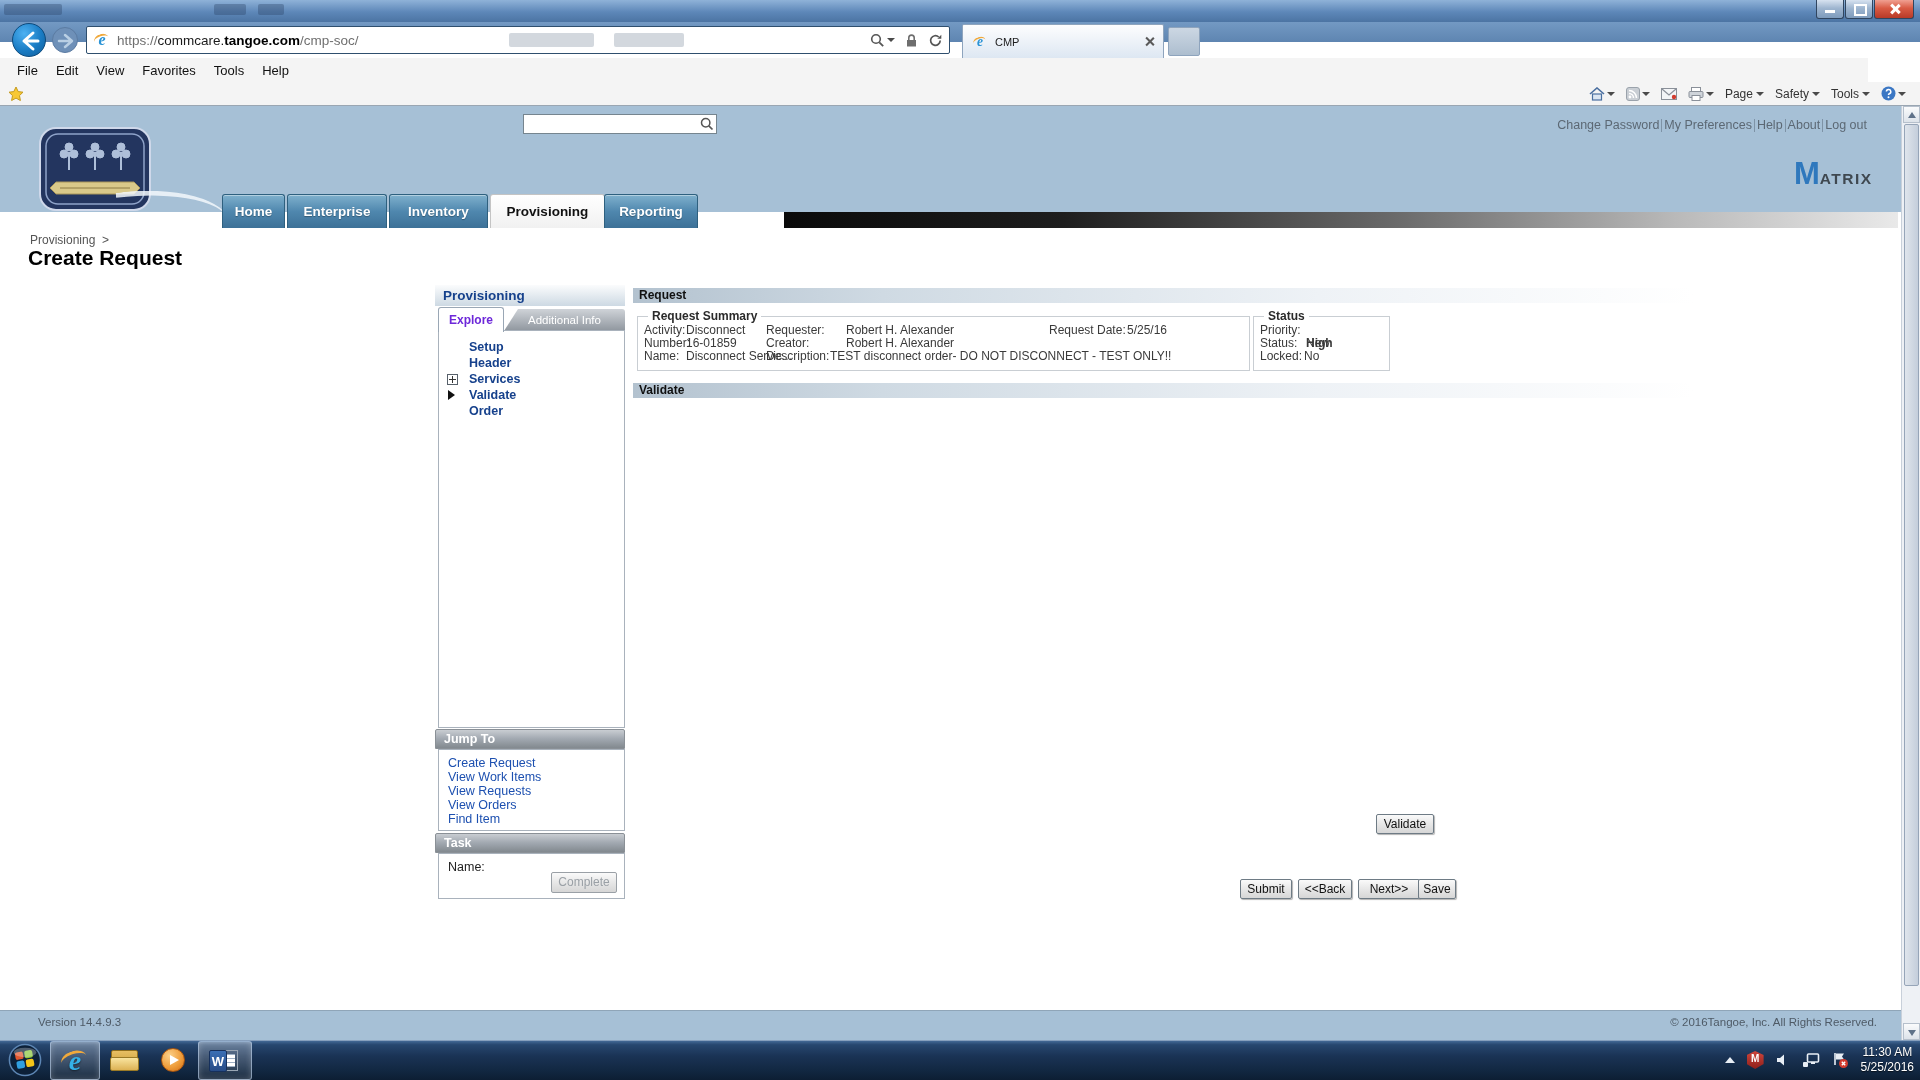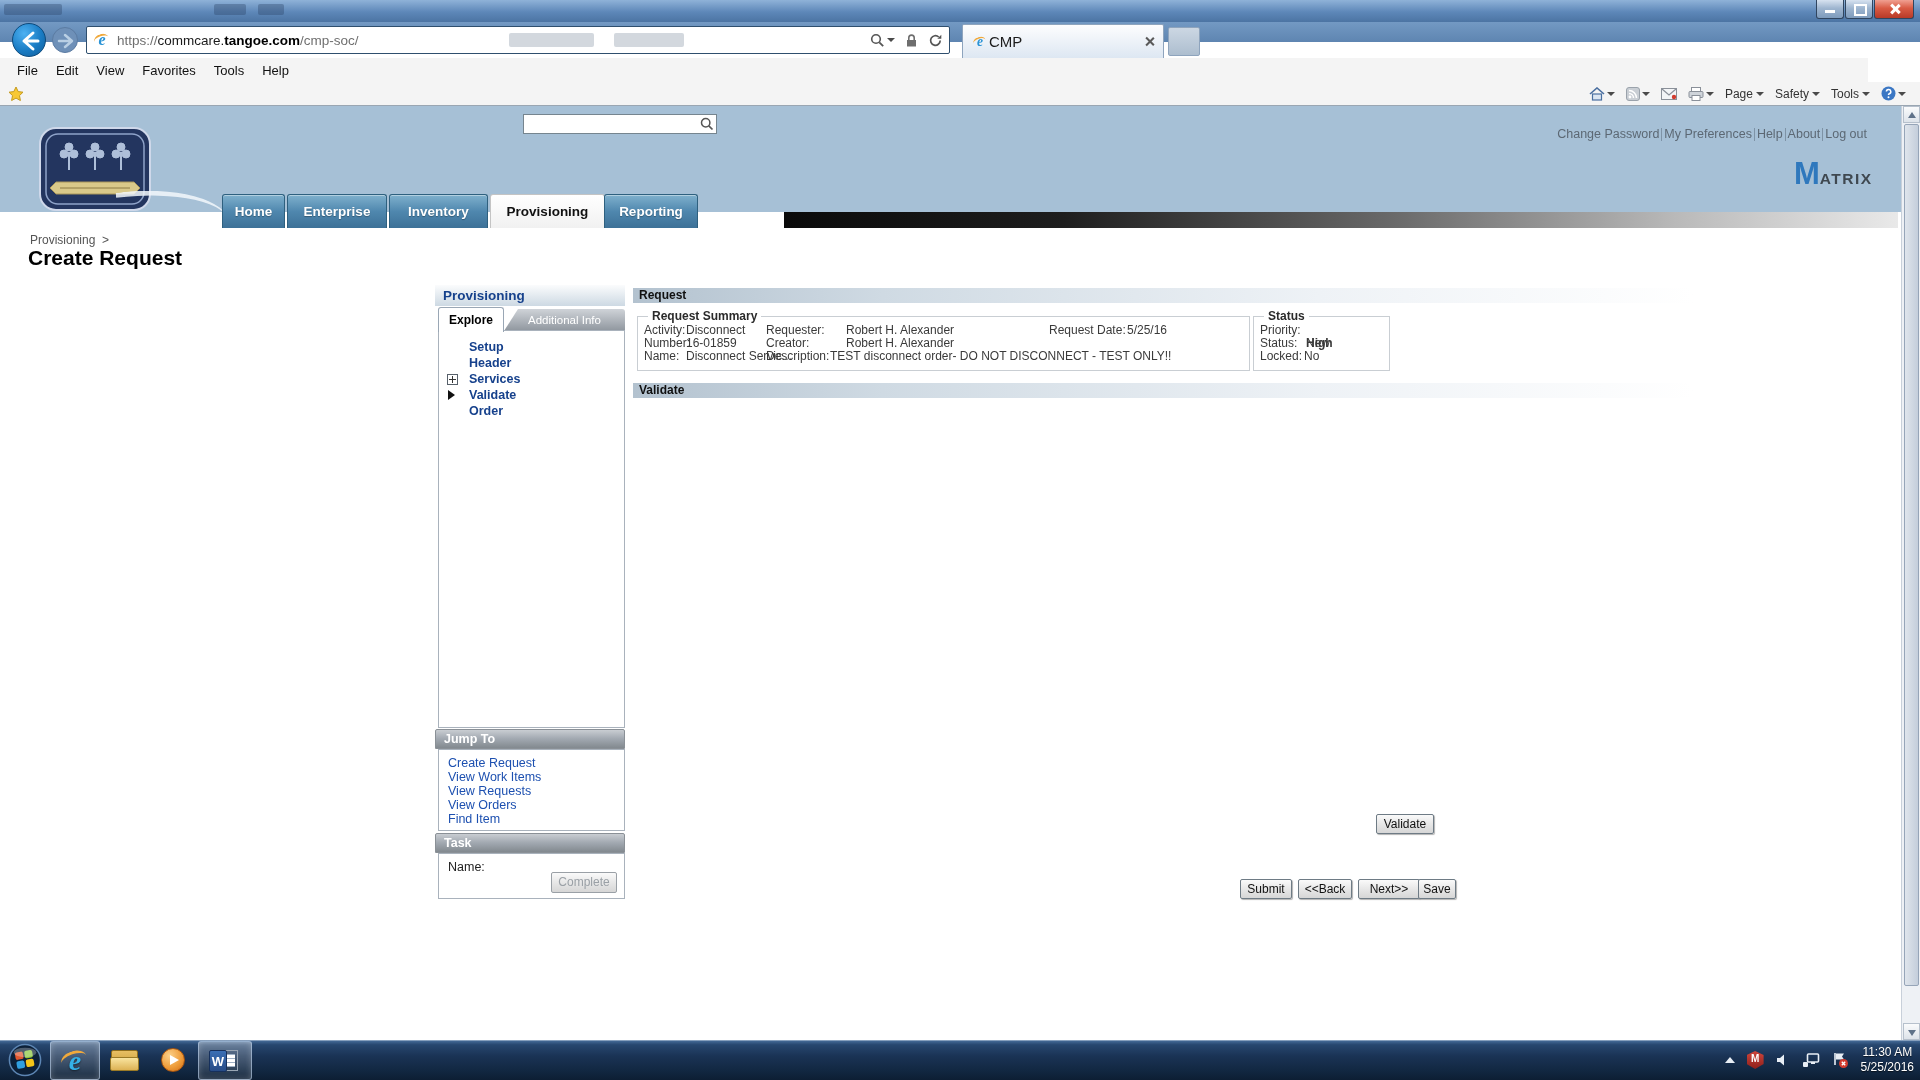--- a/index.html
+++ b/index.html
@@ -35,38 +35,38 @@
   .e-glyph::before{content:"e";font:italic bold 16px "Liberation Serif",serif;color:#2a93d5;}
   .e-glyph::after{content:"";position:absolute;left:1px;top:3px;width:15px;height:9px;
     border-top:2px solid #f0a93c;border-radius:50%;transform:rotate(-18deg);}
   #urltext{font-size:13.5px;margin-left:6px;white-space:nowrap;}
   #urltext .dim{color:#6f6f6f;} #urltext .host{color:#1a1a1a;} #urltext .bold{color:#000;font-weight:bold;}
   #addr-icons{margin-left:auto;display:flex;align-items:center;gap:9px;}
   .caret{width:0;height:0;border-left:4px solid transparent;border-right:4px solid transparent;border-top:4px solid #4a4a4a;display:inline-block;}
   #tab{position:absolute;left:962px;top:2px;width:202px;height:34px;box-sizing:border-box;
     background:linear-gradient(180deg,#fdfdfe 0%,#dde7f2 100%);border:1px solid #8ea4bd;border-bottom:none;
     border-radius:2px 2px 0 0;display:flex;align-items:center;padding:0 8px;cursor:pointer;}
-  #tabtitle{font-size:15px;color:#1c1c1c;}
+  #tabtitle{font-size:11px;color:#1c1c1c;margin-left:6px;}
   .close-x{position:relative;width:11px;height:11px;margin-left:auto;cursor:pointer;}
   .close-x::before,.close-x::after{content:"";position:absolute;left:5px;top:0;width:1.8px;height:11px;background:#5a5a5a;}
   .close-x::before{transform:rotate(45deg);} .close-x::after{transform:rotate(-45deg);}
   #newtab{position:absolute;left:1168px;top:5px;width:30px;height:27px;
     background:linear-gradient(180deg,#ccd7e3 0%,#adbecf 100%);border:1px solid #8ea4bd;border-radius:2px;cursor:pointer;}
 
   #menubar{position:absolute;left:0;top:58px;width:1868px;height:24px;background:#f4f4f4;display:flex;align-items:center;padding-left:8px;box-sizing:border-box;}
   .menu-item{font-size:13px;color:#111;padding:0 9px;cursor:pointer;}
   #commandbar{position:absolute;left:0;top:82px;width:1920px;height:24px;background:#f4f4f4;border-bottom:1px solid #9aa6b2;box-sizing:border-box;}
   #cmd-right{position:absolute;right:14px;top:0;height:23px;display:flex;align-items:center;gap:11px;}
   .cmd-label{font-size:12px;color:#333;cursor:pointer;display:flex;align-items:center;gap:3px;}
   .cmd-icon{display:flex;align-items:center;gap:2px;cursor:pointer;}
 
   
   #app{position:absolute;left:0;top:106px;width:1901px;height:934px;background:#fff;overflow:hidden;}
   #headerband{position:absolute;left:0;top:0;width:1901px;height:106px;background:#a6c0d6;}
-  #hdr-links{position:absolute;right:34px;top:21px;display:flex;align-items:center;gap:2px;}
+  #hdr-links{position:absolute;right:34px;top:12px;display:flex;align-items:center;gap:2px;}
   .hlink{font-size:12.5px;color:#5c6874;cursor:pointer;white-space:nowrap;}
   .vsep{width:1px;height:13px;background:#7e93a6;}
   #searchbox{position:absolute;left:523px;top:8px;width:194px;height:20px;}
   #searchbox input{width:100%;height:100%;border:1px solid #76858f;box-sizing:border-box;font:12px "Liberation Sans",sans-serif;padding:0 20px 0 4px;background:#fff;}
   #searchbox svg{position:absolute;right:3px;top:3px;}
   #matrix{position:absolute;left:1794px;top:50px;white-space:nowrap;cursor:default;}
   #matrix .m{font:bold 31px "Liberation Sans",sans-serif;color:#2f78bd;}
   #matrix .rest{font:bold 15.5px "Liberation Sans",sans-serif;color:#3f4850;letter-spacing:1.5px;}
 
   .navtab{position:absolute;top:88px;height:34px;box-sizing:border-box;border:1px solid #2e607f;border-bottom:none;
@@ -88,21 +88,21 @@
   .wbox{position:absolute;background:#fff;border:1px solid #a9b2bc;box-sizing:border-box;}
   .sechdr{position:absolute;height:15px;line-height:15px;padding-left:6px;font-size:12px;font-weight:bold;color:#101010;
     background:linear-gradient(90deg,#b3c2cf 0%,#cfdae3 20%,#eef2f6 55%,#ffffff 85%);box-sizing:border-box;}
   .fs{position:absolute;border:1px solid #c9ced3;box-sizing:border-box;}
   .fs .legend{position:absolute;top:-8px;left:10px;background:#fff;padding:0 4px;font-size:12px;font-weight:bold;color:#2b2b2b;white-space:nowrap;}
   .fld{position:absolute;font-size:12px;color:#3a3a3a;white-space:nowrap;}
 
   #provhdr{position:absolute;left:435px;top:179px;width:190px;height:21px;line-height:21px;padding-left:8px;box-sizing:border-box;
     font-size:13.5px;font-weight:bold;color:#16418c;background:linear-gradient(180deg,#fbfcfd 0%,#cdd9e3 100%);}
   #exploretab{position:absolute;left:438px;top:201px;width:64px;height:24px;background:#fff;border:1px solid #9aa7b5;border-bottom:none;
-    border-radius:3px 3px 0 0;font-size:12px;font-weight:bold;color:#000000;text-align:center;line-height:24px;z-index:2;cursor:pointer;}
+    border-radius:3px 3px 0 0;font-size:12px;font-weight:bold;color:#6d28d9;text-align:center;line-height:24px;z-index:2;cursor:pointer;}
   #addltab{position:absolute;left:504px;top:203px;width:121px;height:22px;
     background:linear-gradient(180deg,#cfd3d8 0%,#8f969e 100%);clip-path:polygon(14px 0,100% 0,100% 100%,0 100%);
     border-radius:3px 3px 0 0;font-size:11.5px;color:#fff;text-align:center;line-height:22px;cursor:pointer;}
   .tree-row{position:absolute;left:0;width:100%;height:16px;}
   .tree-link{position:absolute;left:30px;font-weight:bold;font-size:12.5px;color:#16418c;cursor:pointer;white-space:nowrap;}
   .expander{position:absolute;left:8px;top:2px;width:11px;height:11px;border:1px solid #57606a;background:#fff;box-sizing:border-box;cursor:pointer;}
   .expander::before{content:"";position:absolute;left:1px;top:4px;width:7px;height:1px;background:#333;}
   .expander::after{content:"";position:absolute;left:4px;top:1px;width:1px;height:7px;background:#333;}
   .tri-right{position:absolute;left:9px;top:2px;width:0;height:0;border-top:5px solid transparent;border-bottom:5px solid transparent;border-left:7px solid #111;}
   .jlink{position:absolute;left:9px;font-size:12.5px;color:#1d50b0;cursor:pointer;white-space:nowrap;}
@@ -412,20 +412,24 @@
     <div class="sechdr" style="left:633px;top:277px;width:1247px;">Validate</div>
 
 
     <div class="cbtn" style="left:1376px;top:708px;width:58px;height:20px;">Validate</div>
 
     <div class="cbtn" style="left:1240px;top:773px;width:52px;height:20px;">Submit</div>
     <div class="cbtn" style="left:1298px;top:773px;width:54px;height:20px;">&lt;&lt;Back</div>
     <div class="cbtn" style="left:1358px;top:773px;width:62px;height:20px;">Next&gt;&gt;</div>
     <div class="cbtn" style="left:1418px;top:773px;width:38px;height:20px;">Save</div>
 
+    <div id="appfooter">
+      <span class="foottext" style="left:38px;">Version 14.4.9.3</span>
+      <span class="foottext" style="right:24px;">© 2016Tangoe, Inc. All Rights Reserved.</span>
+    </div>
   </div>
 
   <div id="vscroll">
     <div class="sarrow up" style="top:0;"></div>
     <div id="sthumb"></div>
     <div class="sarrow down" style="bottom:0;"></div>
   </div>
 
   <div id="taskbar">
     <div class="taskbtn" style="left:5px;width:40px;">

